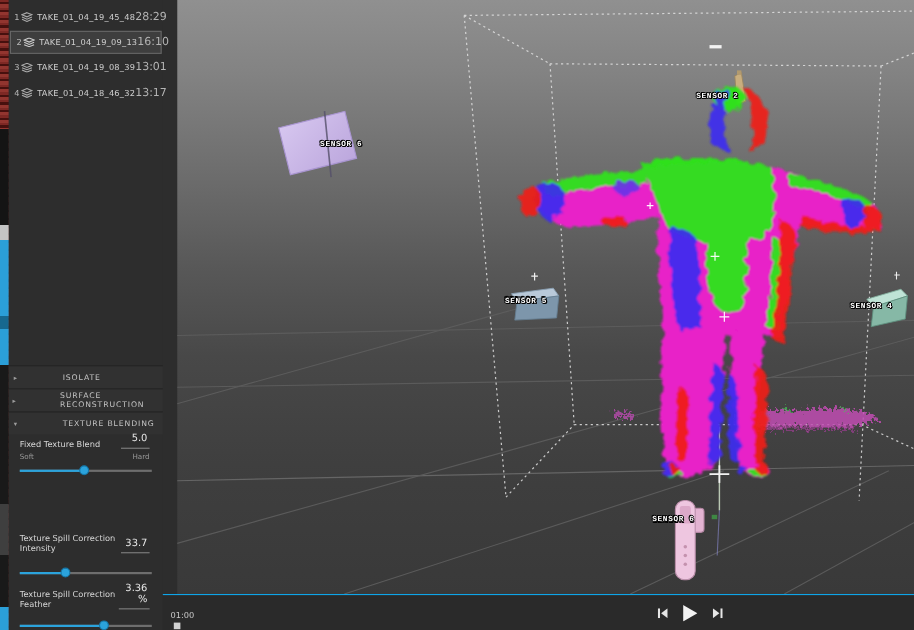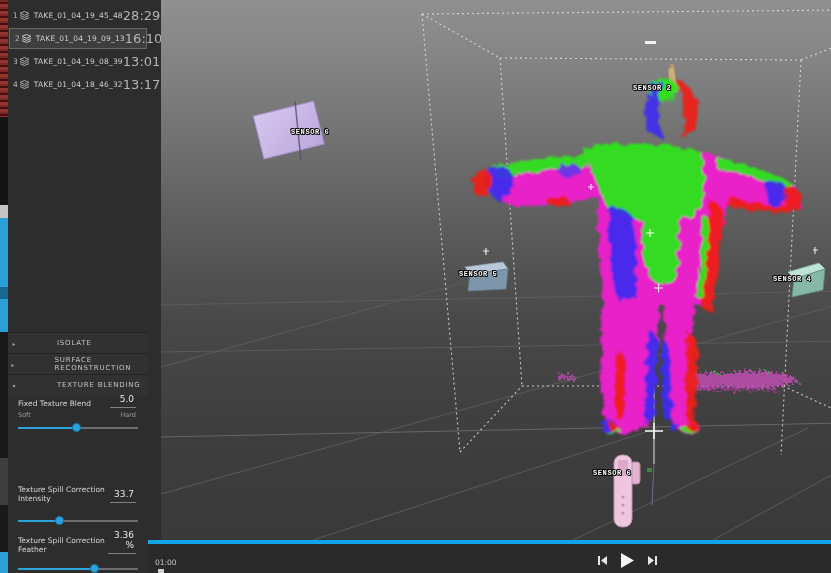--- a/index.html
+++ b/index.html
@@ -25,21 +25,21 @@
 
   
   .sidebar{position:absolute;left:8px;top:0;width:140px;height:573px;background:#2d2d2d;}
   .take-list{position:absolute;left:0;top:4px;width:140px;}
   .take-row{position:relative;height:23px;display:flex;align-items:center;padding:0 6px 0 5px;
     box-sizing:border-box;color:#c6c6c6;}
   .take-row.sel{background:#3e3e3e;border:1px solid #666;height:21px;margin:1px 1px;}
   .take-num{font-size:7.5px;width:8px;color:#b8b8b8;}
   .layers-ic{width:11px;height:9px;margin:0 4px 0 1px;flex:none;}
   .take-name{font-size:7.5px;letter-spacing:.2px;color:#cfcfcf;white-space:nowrap;flex:1;}
-  .take-time{font-size:13px;color:#b4b4b4;}
+  .take-time{font-size:10px;color:#b4b4b4;}
 
   .panel-stack{position:absolute;left:0;top:332px;width:140px;}
   .panel-header{height:20px;display:flex;align-items:center;border-top:1px solid #232323;
     background:#313131;cursor:default;}
   .ph-arrow{width:12px;text-align:center;font-size:6px;color:#9d9d9d;}
   .ph-label{font-size:7px;letter-spacing:.8px;color:#c4c4c4;padding-left:37px;}
 
   .ctl{position:absolute;left:0;width:136px;}
   .ctl-row{display:flex;justify-content:space-between;align-items:flex-end;padding:0 8px 0 10px;}
   .ctl-label{font-size:7.5px;color:#d6d6d6;}
@@ -54,21 +54,21 @@
     background:#2ba3dc;border:1px solid #1577a8;margin-left:-5px;box-sizing:border-box;}
 
   
   .viewport{position:absolute;left:161px;top:0;width:683px;height:540px;overflow:hidden;font-family:Liberation Mono, monospace;}
   .viewport svg{display:block;}
   .sensor-label{position:absolute;font-size:7px;font-weight:bold;color:#fff;letter-spacing:.6px;
     white-space:nowrap;text-shadow:1px 0 0 #000,-1px 0 0 #000,0 1px 0 #000,0 -1px 0 #000,1px 1px 0 #000,-1px -1px 0 #000;}
 
   
   .bottombar{position:absolute;left:148px;top:540px;width:683px;height:33px;background:#2a2a2a;
-    border-top:4px solid #0ea5e9;box-sizing:border-box;}
+    border-top:1px solid #0ea5e9;box-sizing:border-box;}
   .timecode{position:absolute;left:7px;top:14px;font-size:7.5px;color:#c9c9c9;}
   .playhead{position:absolute;left:10px;top:25px;width:6px;height:6px;background:#d2d2d2;}
   .transport{position:absolute;left:448px;top:7px;display:flex;align-items:center;gap:10px;}
   .tbtn{background:none;border:none;padding:2px;cursor:pointer;display:flex;align-items:center;}
   .tbtn svg{display:block;}
 </style>
 </head>
 <body>
 
 <div class="app">

